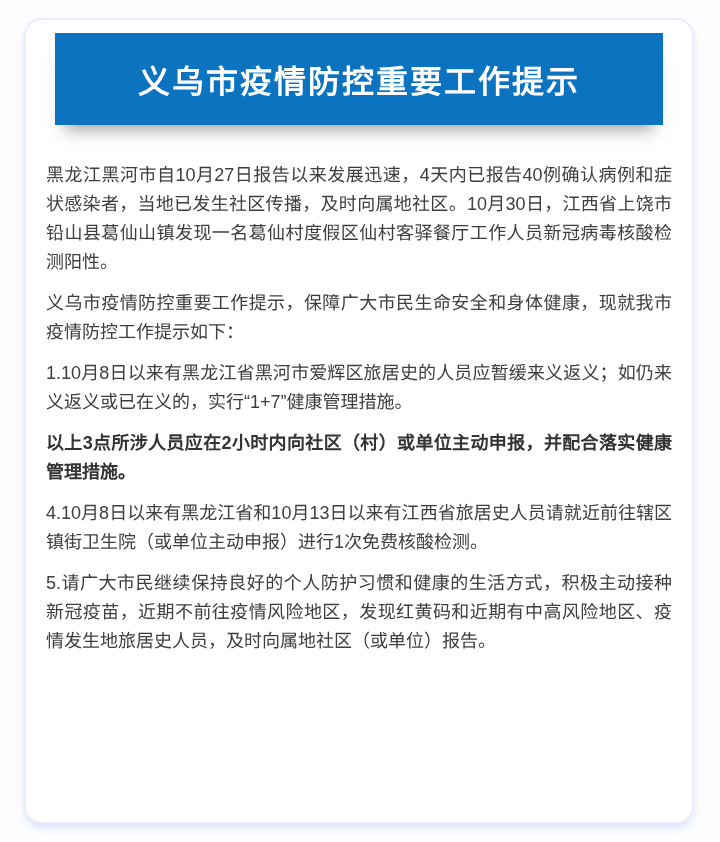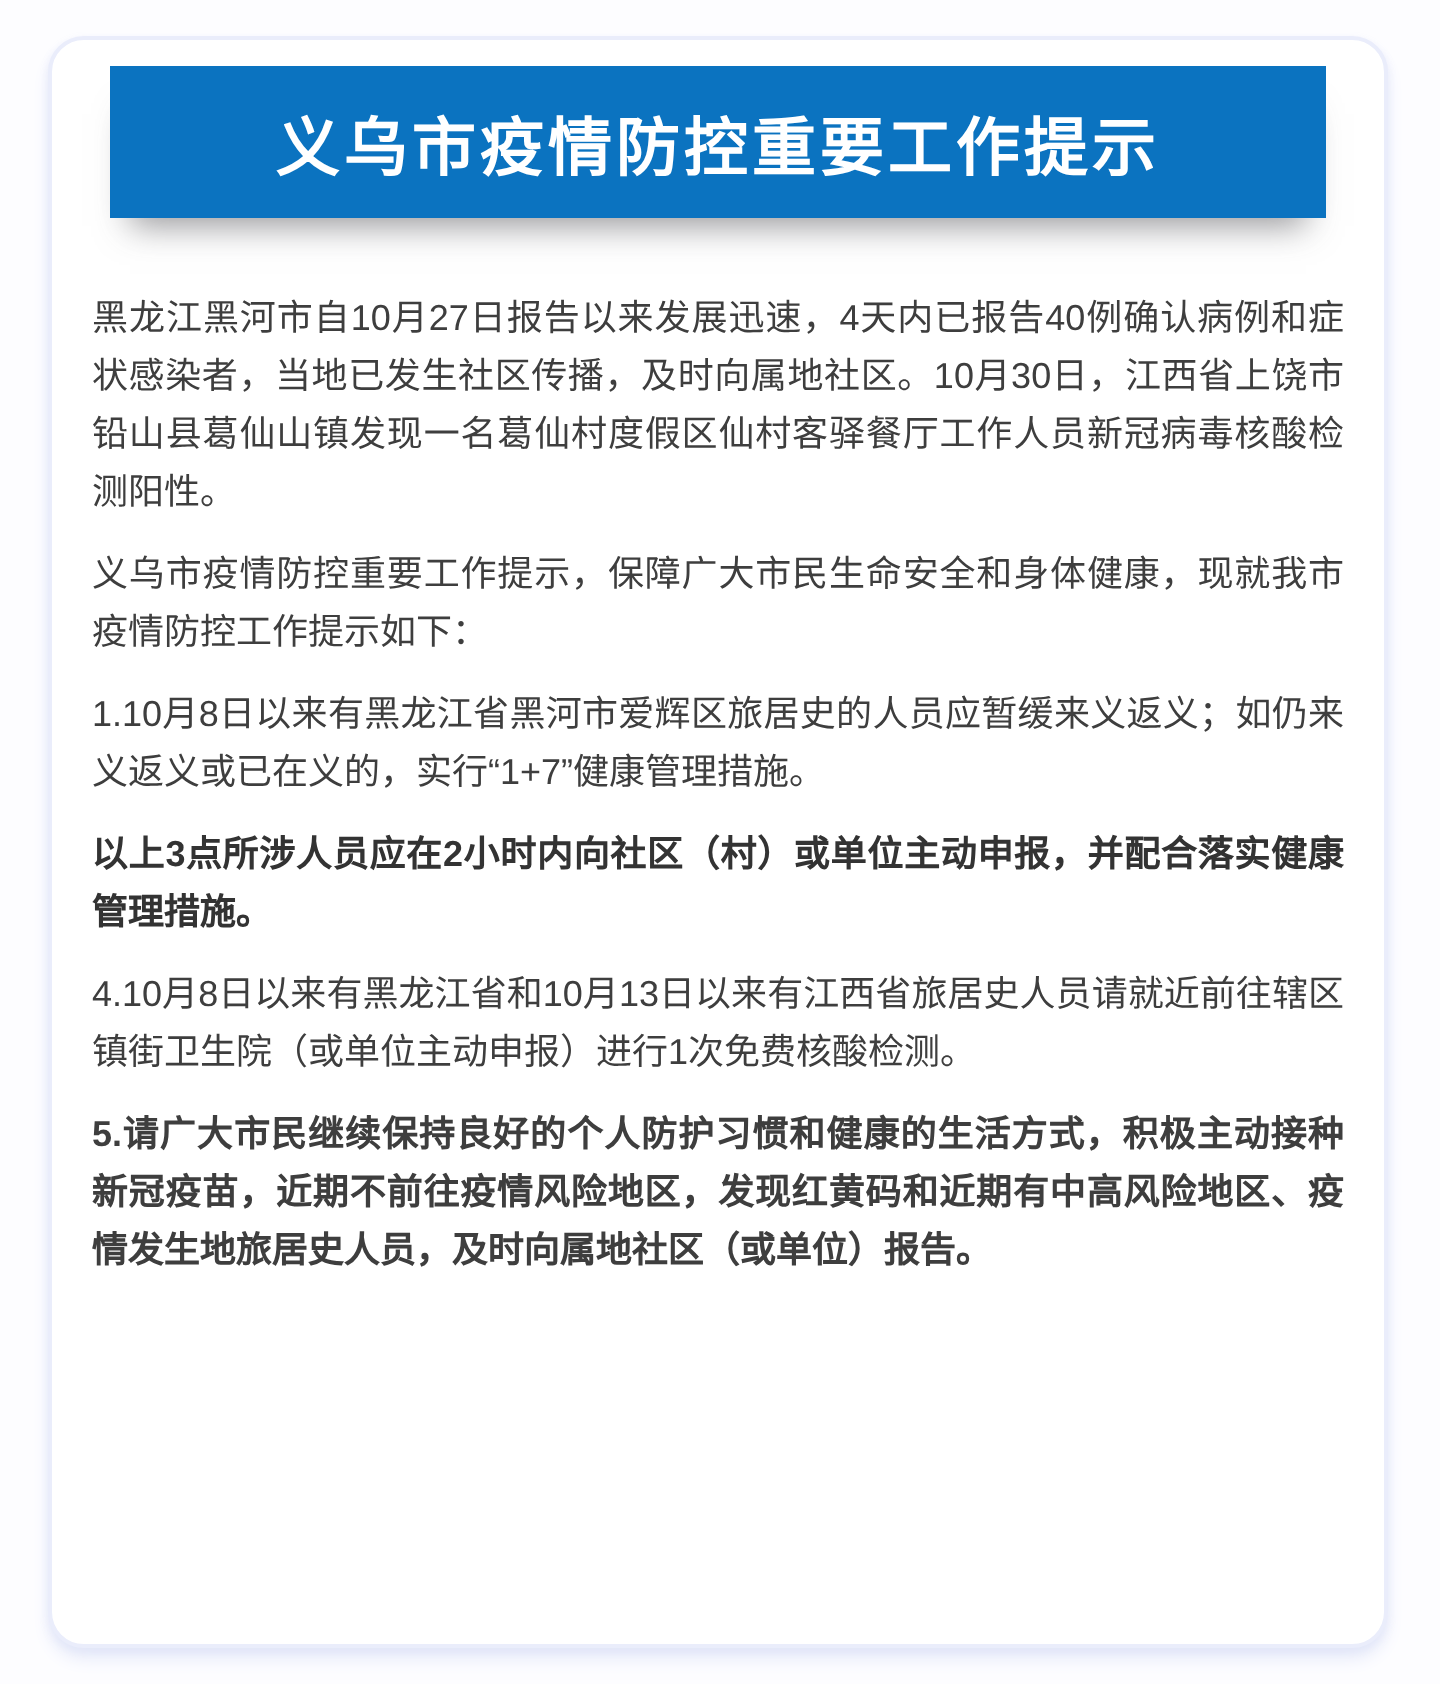--- a/index.html
+++ b/index.html
@@ -19,21 +19,21 @@
     width: 670px;
     min-height: 806px;
     background: #ffffff;
     border: 2px solid #eaedfb;
     border-radius: 18px;
     box-shadow: 0 6px 10px -2px #e0e5f8, 0 2px 4px rgba(150,160,230,0.18);
     padding: 13px 20px 22px 20px;
   }
   .banner {
     margin: 0 9px 0 9px;
-    height: 76px;
+    height: 92px;
     background: #0b73c0;
     display: flex;
     align-items: center;
     justify-content: center;
     box-shadow: 0 14px 16px -10px rgba(70,70,75,0.55);
   }
   .banner-title {
     color: #ffffff;
     font-size: 32px;
     font-weight: 700;
@@ -51,21 +51,20 @@
     text-align: justify;
     text-justify: inter-ideograph;
     word-break: break-all;
   }
   .content p.bold {
     font-weight: 700;
     color: #333333;
   }
   .content p:last-child {
     margin-bottom: 0;
-    font-weight: bold;
   }
 </style>
 </head>
 <body>
 
 <div class="card">
   <div class="banner">
     <span class="banner-title">义乌市疫情防控重要工作提示</span>
   </div>
   <div class="content" id="content">

